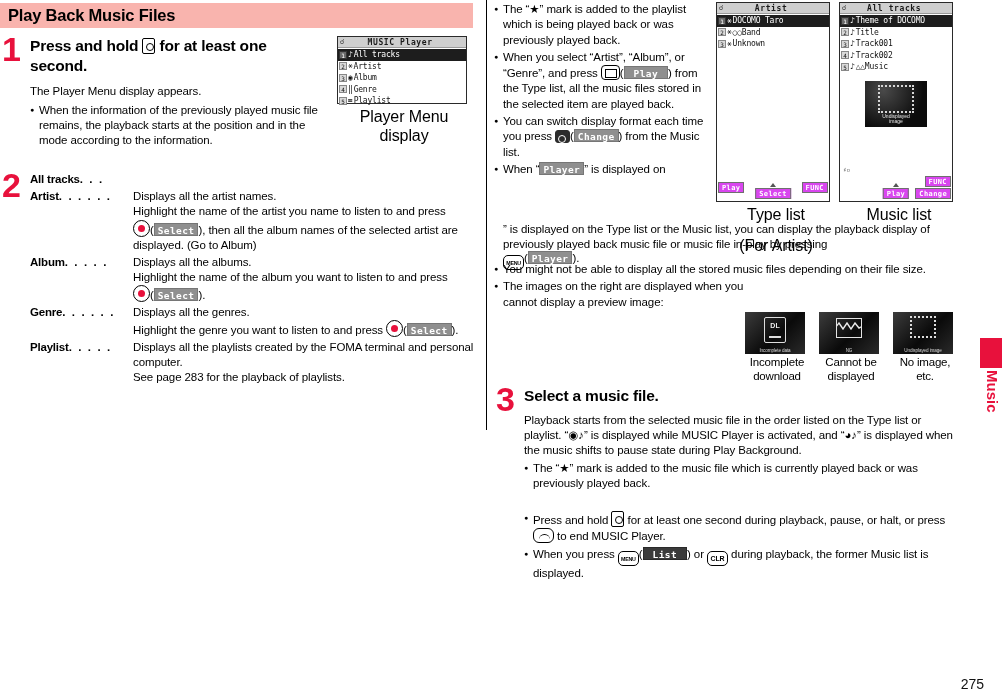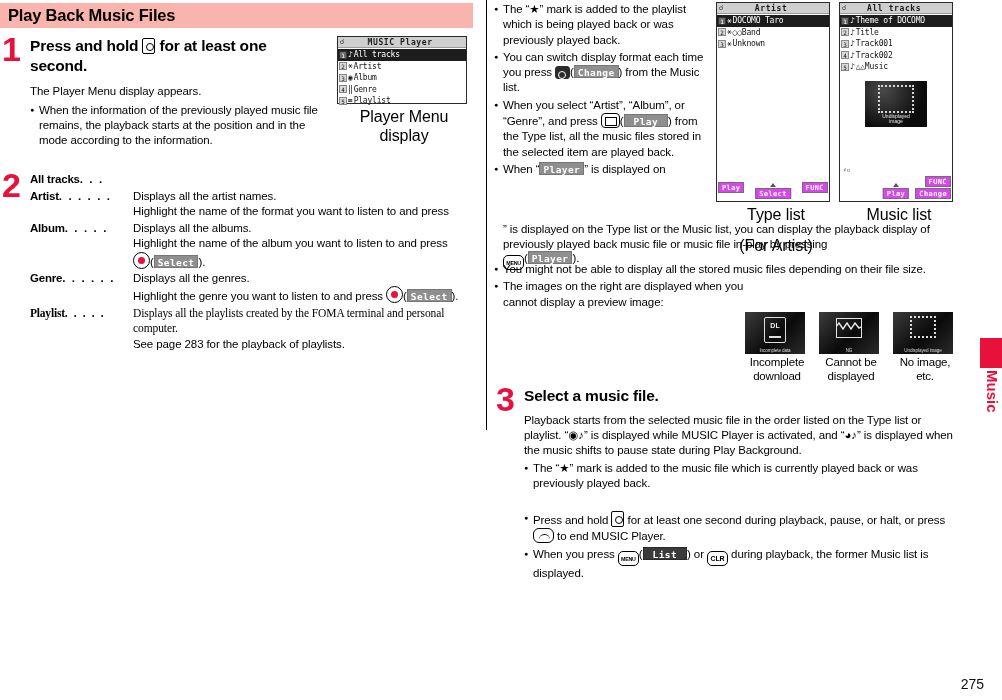--- a/index.html
+++ b/index.html
@@ -320,21 +320,25 @@
 
           <div class="defrow">
             <div class="defterm"><span>All tracks</span><span class="dots">. . .</span></div>
           </div>
 
           <div class="defrow" style="margin-top:1px;">
             <div class="defterm"><span>Artist</span><span class="dots">. . . . . .</span></div>
             <div class="defdesc">Displays all the artist names.</div>
           </div>
           <div class="defcont">
-            <div>Highlight the name of the format you want to listen to and press</div>
+            <div>Highlight the name of the artist you name to listen to and press</div>
+            <div>
+              <span class="key key-round"></span><span>(</span><span class="chip">Select</span><span>),</span>
+              <span>then all the album names of the selected artist are displayed. (Go to Album)</span>
+            </div>
           </div>
 
           <div class="defrow" style="margin-top:1px;">
             <div class="defterm"><span>Album</span><span class="dots">. . . . .</span></div>
             <div class="defdesc">Displays all the albums.</div>
           </div>
           <div class="defcont">
             <div>Highlight the name of the album you want to listen to and press</div>
             <div>
               <span class="key key-round"></span><span>(</span><span class="chip">Select</span><span>).</span>
@@ -345,48 +349,48 @@
             <div class="defterm"><span>Genre</span><span class="dots">. . . . . .</span></div>
             <div class="defdesc">Displays all the genres.</div>
           </div>
           <div class="defcont">
             <div>
               <span>Highlight the genre you want to listen to and press</span>
               <span class="key key-round"></span><span>(</span><span class="chip">Select</span><span>).</span>
             </div>
           </div>
 
-          <div class="defrow" style="margin-top:1px;font-family:Liberation Serif, serif;">
+          <div class="defrow" style="margin-top:1px;">
             <div class="defterm"><span>Playlist</span><span class="dots">. . . . .</span></div>
             <div class="defdesc">Displays all the playlists created by the FOMA terminal and personal computer.</div>
           </div>
           <div class="defcont">
             <div>See page 283 for the playback of playlists.</div>
           </div>
 
         </div>
       </div>
     </div>
   </div>
 
   <div class="col-divider"></div>
 
   <div class="col-right">
 
     <div style="position:absolute; left:0; top:2px; width:215px;">
       <div class="bullet">The “★” mark is added to the playlist which is being played back or was previously played back.</div>
+
+      <div class="bullet" style="margin-top:2px;">
+        <span>When you select “Artist”, “Album”, or “Genre”, and press</span>
+        <span class="key key-mail"></span><span>(</span><span class="chip chip-wide">Play</span><span>) from the Type list, all the music files stored in the selected item are played back.</span>
+      </div>
 
       <div class="bullet" style="margin-top:2px;">
         <span>You can switch display format each time you press</span>
         <span class="key key-cam-sm"></span><span>(</span><span class="chip">Change</span><span>) from the Music list.</span>
-      </div>
-
-      <div class="bullet" style="margin-top:2px;">
-        <span>When you select “Artist”, “Album”, or “Genre”, and press</span>
-        <span class="key key-mail"></span><span>(</span><span class="chip chip-wide">Play</span><span>) from the Type list, all the music files stored in the selected item are played back.</span>
       </div>
 
       <div class="bullet" style="margin-top:2px;">
         <span>When “</span><span class="chip">Player</span><span>” is displayed on</span>
       </div>
     </div>
 
     <div style="position:absolute; left:9px; top:222px; width:450px;">
       <div class="para">” is displayed on the Type list or the Music list, you can display the playback display of previously played back music file or music file in-play by pressing</div>
     </div>

